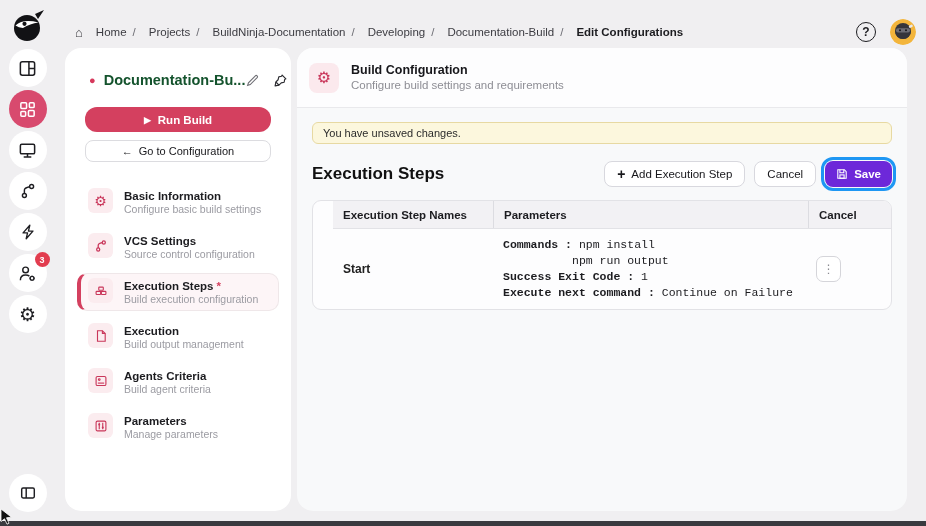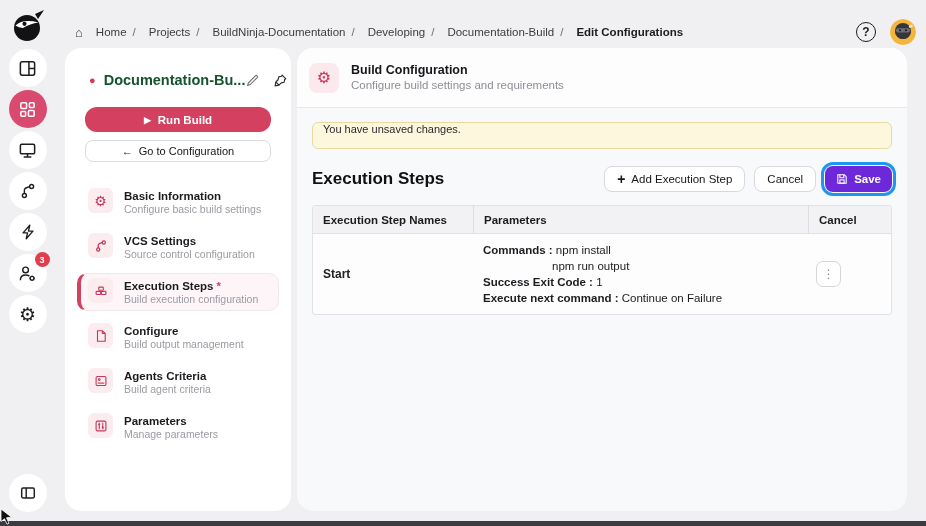--- a/index.html
+++ b/index.html
@@ -48,37 +48,37 @@
   .mi-star { color:#d4405f; font-weight:bold; margin-left:3px; }
   .mi-sub { font-size:10.5px; color:#9b9ba2; line-height:13px; }
 
   
   .mainpanel { position:absolute; left:297px; top:48px; width:610px; height:463px; background:#f8f9fa; border-radius:16px; overflow:hidden; }
   .mp-header { height:60px; background:#fdfdfe; border-bottom:1px solid #e9e9ec; display:flex; align-items:center; gap:12px; padding-left:12px; }
   .mp-h-icon { width:30px; height:30px; border-radius:8px; background:#fbe9ed; color:#c9365a; display:flex; align-items:center; justify-content:center; }
   .mp-h-icon .glyph { font-size:16px; line-height:1; }
   .mp-h-title { font-size:12.5px; font-weight:bold; color:#17171b; line-height:16px; }
   .mp-h-sub { font-size:11.5px; color:#8e8e95; line-height:15px; }
-  .warning { margin:14px 15px 0; height:27px; background:#fcf7dd; border:1px solid #e7d9a2; border-radius:6px; font-size:11px; color:#2b2b2b; display:flex; padding-left:10px; }
+  .warning { margin:14px 15px 0; height:22px; background:#fcf7dd; border:1px solid #e7d9a2; border-radius:6px; font-size:11px; color:#2b2b2b; display:flex; align-items:center; padding-left:10px; }
   .section-row { margin:17px 15px 0; display:flex; align-items:center; }
   .section-title { font-size:17px; font-weight:bold; color:#111; }
   .section-actions { margin-left:auto; display:flex; align-items:center; gap:9px; }
   .btn { height:26px; border:1px solid #d8d8de; border-radius:8px; background:#fff; color:#17171b; font-family:inherit; font-size:11.5px; display:flex; align-items:center; gap:6px; padding:0 12px; cursor:pointer; }
   .btn .plus { font-size:14px; font-weight:bold; line-height:1; }
   .btn-save { background:#6d28d9; border:none; color:#fff; font-weight:bold; outline:3px solid #1e97f3; outline-offset:1px; padding:0 11px; }
   .btn-save svg { display:block; }
 
   
-  .table { margin:13px 15px 0; border:1px solid #e2e2e6; border-radius:3px; overflow:hidden; background:#fdfdfe; }
+  .table { margin:13px 15px 0; border:1px solid #e2e2e6; border-radius:9px; overflow:hidden; background:#fdfdfe;padding-left:20px; }
   .t-head { display:grid; grid-template-columns:160px 1fr 83px; background:#f2f1f4; height:28px; align-items:center; font-size:11.5px; font-weight:bold; color:#1c1c20; border-bottom:1px solid #e2e2e6; }
   .t-head > div { padding-left:10px; height:100%; display:flex; align-items:center; }
   .t-head > div + div { border-left:1px solid #dcdce1; }
   .t-row { display:grid; grid-template-columns:160px 1fr 83px; min-height:72px; }
   .cell-name { font-size:12px; font-weight:bold; display:flex; align-items:center; padding-left:10px; }
-  .cell-params { padding:8px 0 8px 10px; font-size:11.5px; line-height:16px; color:#1c1c20; }
+  .cell-params { padding:8px 0 8px 10px; font-size:11.5px; line-height:16px; color:#1c1c20;font-family:Liberation Mono, monospace; }
   .p-line .p-label { font-weight:bold; }
   .p-line.indent { padding-left:69px; }
   .cell-actions { display:flex; align-items:center; padding-left:8px; }
   .dots-btn { width:25px; height:26px; border:1px solid #d5d5da; border-radius:7px; background:#fff; color:#8a8a90; font-size:12px; display:flex; align-items:center; justify-content:center; cursor:pointer; font-family:inherit; }
 
   .bottom-edge { position:absolute; left:0; bottom:0; width:100%; height:5px; background:#3a3a3f; }
   .cursor { position:absolute; left:0px; top:508px; }
 </style>
 </head>
 <body>
@@ -273,21 +273,21 @@
       </div>
 
       <div class="menu-item">
         <span class="mi-icon">
           <svg width="14" height="14" viewBox="0 0 20 20" fill="none" stroke="#c9365a" stroke-width="1.6">
             <path d="M5 2.5 H12 L16 6.5 V17.5 H5 Z"></path>
             <path d="M12 2.5 V6.5 H16"></path>
           </svg>
         </span>
         <span class="mi-text">
-          <div class="mi-title">Configure</div>
+          <div class="mi-title">Execution</div>
           <div class="mi-sub">Build output management</div>
         </span>
       </div>
 
       <div class="menu-item">
         <span class="mi-icon">
           <svg width="14" height="14" viewBox="0 0 20 20" fill="none" stroke="#c9365a" stroke-width="1.6">
             <rect x="3" y="3.5" width="14" height="13" rx="2"></rect>
             <circle cx="7.5" cy="8" r="1.2"></circle>
             <path d="M5.5 13 H14.5"></path>

